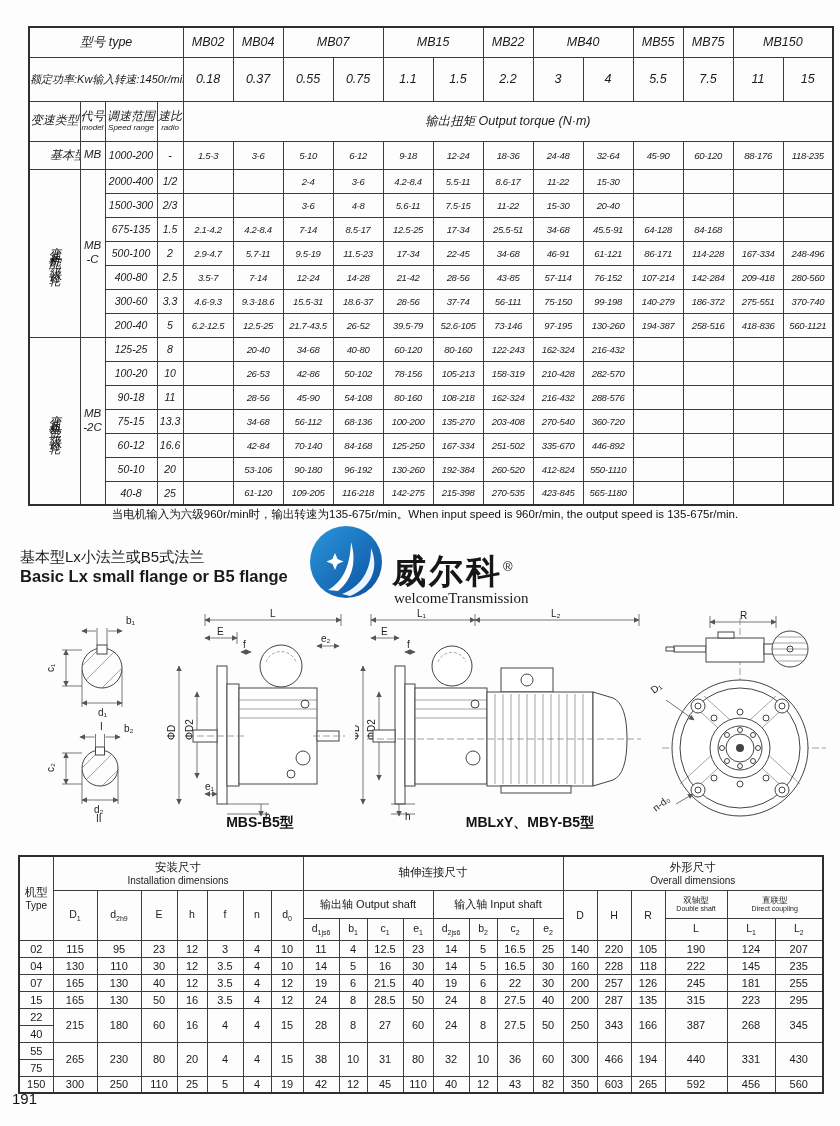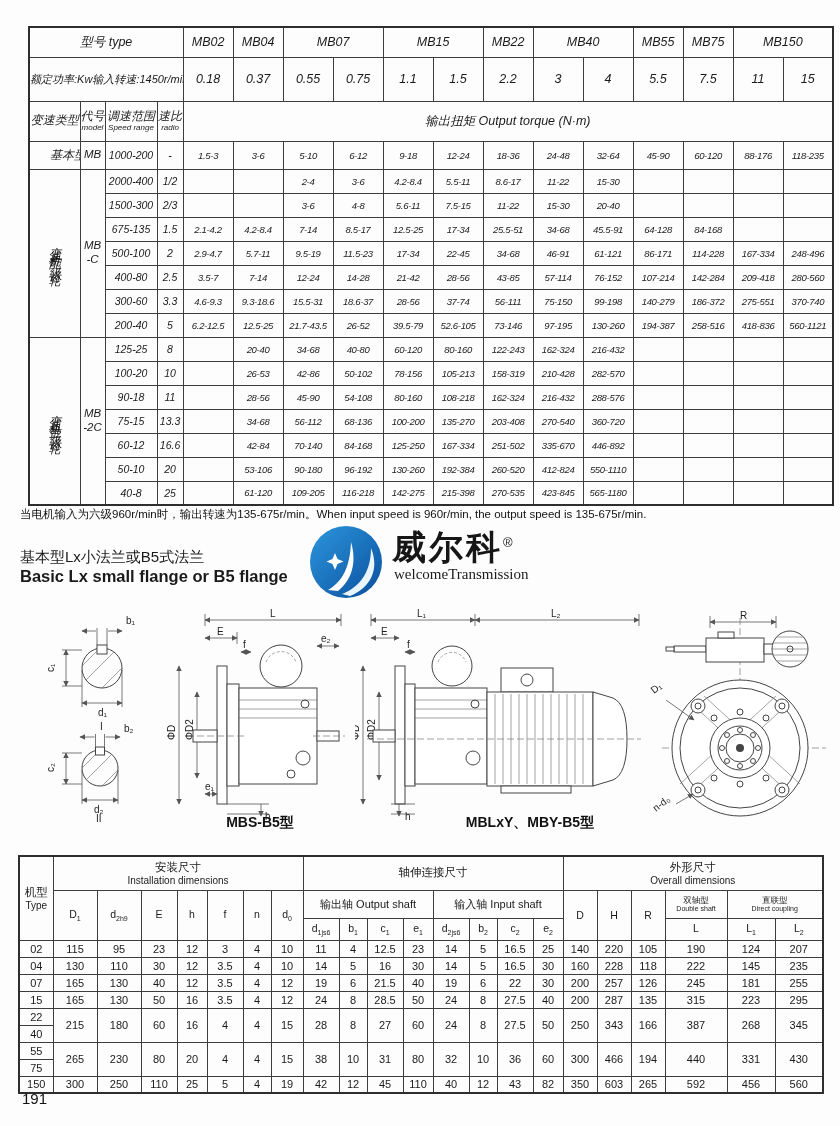--- a/index.html
+++ b/index.html
@@ -23,29 +23,29 @@
   .pow { font-size:12.5px; }
   .chead { font-size:12px; line-height:1.15; }
   .chead .en { font-size:8px; color:#222; display:block; }
   .torquehead { font-size:12.5px; }
   .rng { font-size:10.5px; }
   .tq { font-size:9.5px; letter-spacing:-0.3px; }
   th.vcell div { writing-mode:vertical-rl; text-orientation:upright; margin:0 auto; font-size:12px; letter-spacing:4px; line-height:1; }
   th.code { font-size:11.5px; white-space:pre-line; line-height:1.2; }
   .blabel { font-size:12px;padding-left:20px; }
 
-  .note { position:absolute; top:507px; left:20px; width:810px; font-size:11.5px; color:#111; }
+  .note { position:absolute; top:507px; left:20px; width:810px; font-size:11.5px; color:#111;text-align:center; }
 
   
   .sec-title { position:absolute; top:548px; left:20px; }
   .sec-title .cn { font-size:15px; }
   .sec-title .en { font-size:16.5px; font-weight:bold; }
   .logo { position:absolute; top:520px; left:308px; display:flex; align-items:flex-start; }
   .logo-text { margin-left:6px; padding-top:10px; }
-  .logo-cn { font-size:34px; font-weight:bold; color:#161616; letter-spacing:3px; line-height:1; }
+  .logo-cn { font-size:34px; font-weight:bold; color:#161616; letter-spacing:3px; line-height:1;margin-top:24px; }
   .logo-cn sup { font-size:13px; font-weight:normal; letter-spacing:0; }
   .logo-en { font-family:"Liberation Serif", serif; font-size:15px; color:#1b1b1b; margin-top:2px; margin-left:2px; }
 
   
   .diagrams { position:absolute; top:608px; left:0; width:800px; height:244px; }
   .diagrams svg { position:absolute; top:0; }
   svg .ln { stroke:#444; fill:none; stroke-width:1; }
   svg .lnf { stroke:#444; fill:#fff; stroke-width:1; }
   svg .dim { stroke:#555; fill:none; stroke-width:0.8; }
   svg .cl { stroke:#777; fill:none; stroke-width:0.7; stroke-dasharray:7 3; }
@@ -65,21 +65,21 @@
   .dim-table tbody tr { height:17px;margin-top:12px; }
   .dim-table td { font-size:11px; }
   .dh-cn { font-size:11.5px; line-height:1.2; }
   .dh-en { font-size:10px; line-height:1.1; }
   .colh { font-size:10.5px; }
   .colh sub { font-size:7px; }
   .minih { font-size:8.5px; line-height:1.05; }
   .minih .dh-en2 { font-size:7px; color:#222; }
   .shafth { font-size:11px; }
 
-  .pageno { position:absolute; top:1090px; left:22px; font-size:15px; color:#111; }
+  .pageno { position:absolute; top:1090px; left:12px; font-size:15px; color:#111; }
 </style>
 </head>
 <body>
 
 <div class="page">
 
   <div class="spec-wrap">
     <table class="spec-table">
       <colgroup>
         <col style="width:51px">

